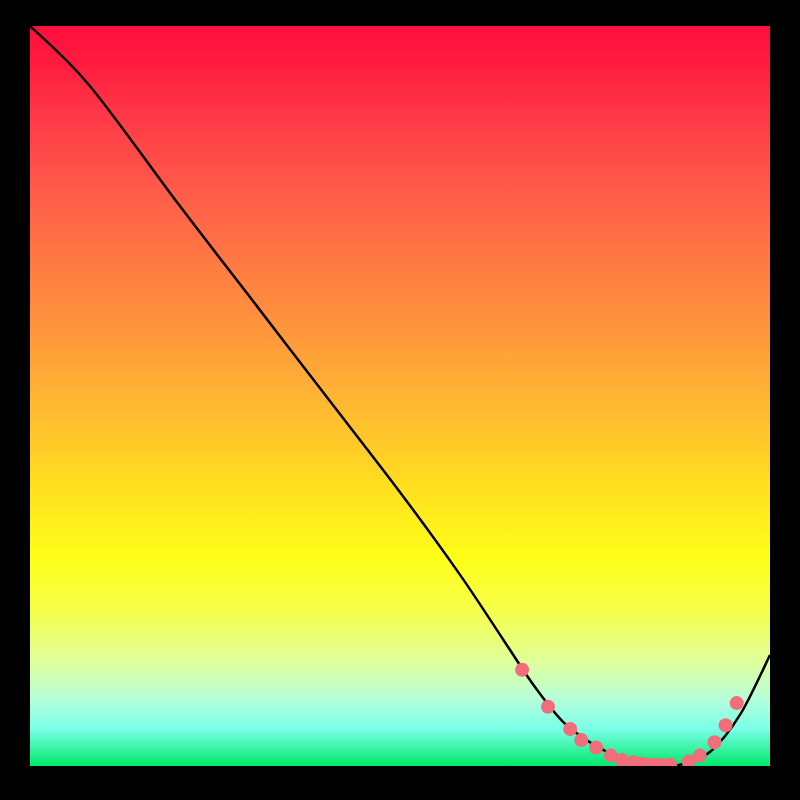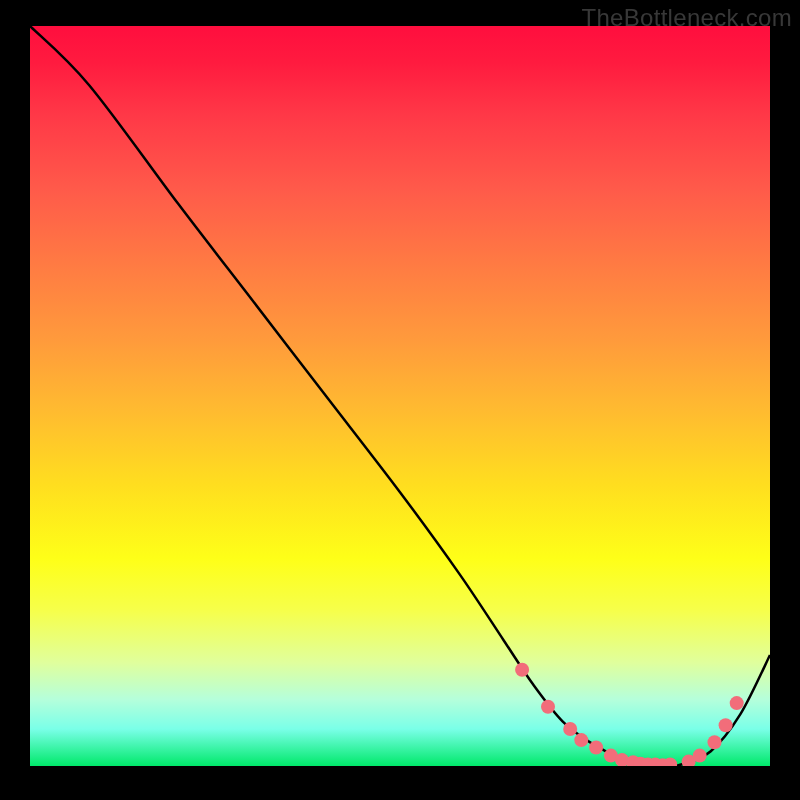--- a/index.html
+++ b/index.html
@@ -22,21 +22,20 @@
  #b5ffdb 91%,
  #7affe8 95%,
  #00e96a 100%)}
 svg.curve{position:absolute;left:0;top:0;width:100%;height:100%}
 .markers circle{fill:#f26d7a}
 </style>
 </head>
 <body>
 
 <div class="container">
-  <div class="watermark">TheBottleneck.com</div>
   <div class="chart-area">
     <div class="gradient-bg"></div>
     <svg class="curve" viewBox="0 0 740 740" preserveAspectRatio="none">
       <path id="main-curve" fill="none" stroke="#000" stroke-width="2.5" d="M0.0 0.0 C9.9 9.9 34.5 29.6 59.2 59.2 C83.9 88.8 120.9 141.8 148.0 177.6 C175.1 213.4 197.3 241.7 222.0 273.8 C246.7 305.9 271.3 337.9 296.0 370.0 C320.7 402.1 347.8 436.6 370.0 466.2 C392.2 495.8 411.9 522.9 429.2 547.6 C446.5 572.3 461.3 595.7 473.6 614.2 C485.9 632.7 493.3 645.0 503.2 658.6 C513.1 672.2 522.9 685.7 532.8 695.6 C542.7 705.5 552.5 711.6 562.4 717.8 C572.3 724.0 582.1 728.9 592.0 732.6 C601.9 736.3 614.2 738.8 621.6 740.0 C629.0 741.2 631.5 740.2 636.4 740.0 C641.3 739.8 643.8 741.0 651.2 738.5 C658.6 736.1 670.9 733.6 680.8 725.2 C690.7 716.8 700.5 704.2 710.4 688.2 C720.3 672.2 735.1 638.9 740.0 629.0"></path>
       <g class="markers" id="markers">
           <circle cx="492.1" cy="643.8" r="7"></circle>
           <circle cx="518.0" cy="680.8" r="7"></circle>
           <circle cx="540.2" cy="703.0" r="7"></circle>
           <circle cx="551.3" cy="714.1" r="7"></circle>
           <circle cx="566.1" cy="721.5" r="7"></circle>

